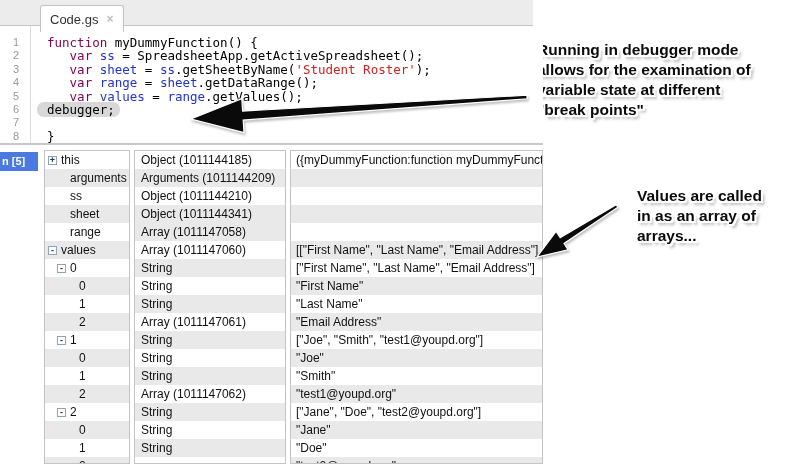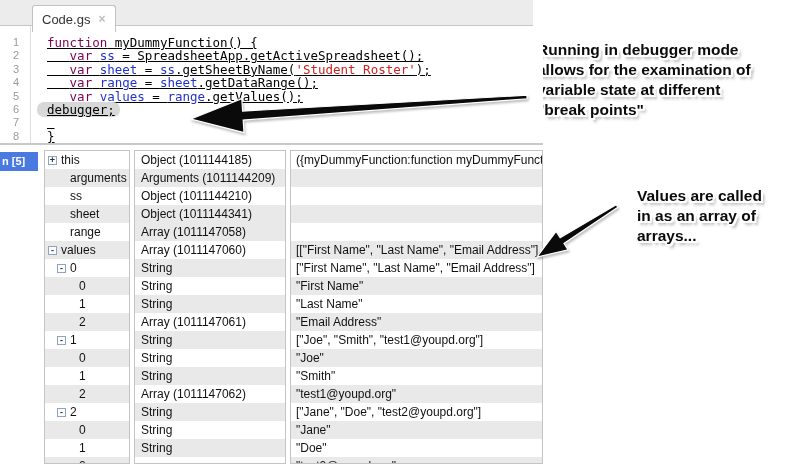--- a/index.html
+++ b/index.html
@@ -2,35 +2,35 @@
 <html style="--c-accent: #4a79e2; --c-kw: #7f0055; --c-var: #2233cc; --c-str: #cc2222; --c-stripe: #e9e9e9; --c-hl: #d8d8d8;"><head>
 <meta charset="utf-8">
 <style>
   html,body{margin:0;padding:0;background:#fff;}
   #screen{position:relative;width:796px;height:464px;background:#fff;overflow:hidden;
           font-family:"Liberation Sans",sans-serif;}
 
   
   .tabbar{position:absolute;left:0;top:0;width:533px;height:25px;background:#ececec;
           border-bottom:1px solid #c6c6c6;z-index:1;}
-  .tab{position:absolute;left:32px;top:5px;height:26px;background:#fff;
+  .tab{position:absolute;left:40px;top:5px;height:26px;background:#fff;
        border:1px solid #c3c3c3;border-bottom:none;border-radius:3px 3px 0 0;
        padding:0 10px 0 9px;font-size:13px;color:#333;z-index:3;
        display:flex;align-items:center;gap:8px;}
   .tab-close{color:#bdbdbd;font-size:12px;font-weight:bold;line-height:1;}
 
   
   .editor{position:absolute;left:0;top:26px;width:543px;height:117px;background:#fff;z-index:2;}
   .gutter{position:absolute;left:0;top:0;width:31px;height:117px;border-right:1px solid #ddd;
           padding-top:10px;box-sizing:border-box;}
   .gnum{height:13.4px;line-height:13.4px;font-size:11px;color:#9a9a9a;text-align:right;
         padding-right:11px;}
   .codebox{position:absolute;left:47px;top:10px;font-family:"DejaVu Sans Mono",monospace;
            font-size:12.5px;line-height:13.4px;white-space:pre;color:#000;}
-  .cline{height:13.4px;text-decoration:underline;}
+  .cline{height:13.4px;}
   .tok-k{color:var(--c-kw);}
   .tok-v{color:var(--c-var);}
   .tok-s{color:var(--c-str);}
   .tok-p{color:#000;}
   .hl{background:var(--c-hl);padding:0 5px 0 10px;margin-left:-10px;border-radius:7px;}
   .sep{position:absolute;left:0;top:143px;width:543px;height:2px;background:#c9c9c9;}
 
   
   .stack-row{position:absolute;left:0;top:152px;width:38px;height:19px;
              background:var(--c-accent);color:#fff;font-size:11px;font-weight:bold;

